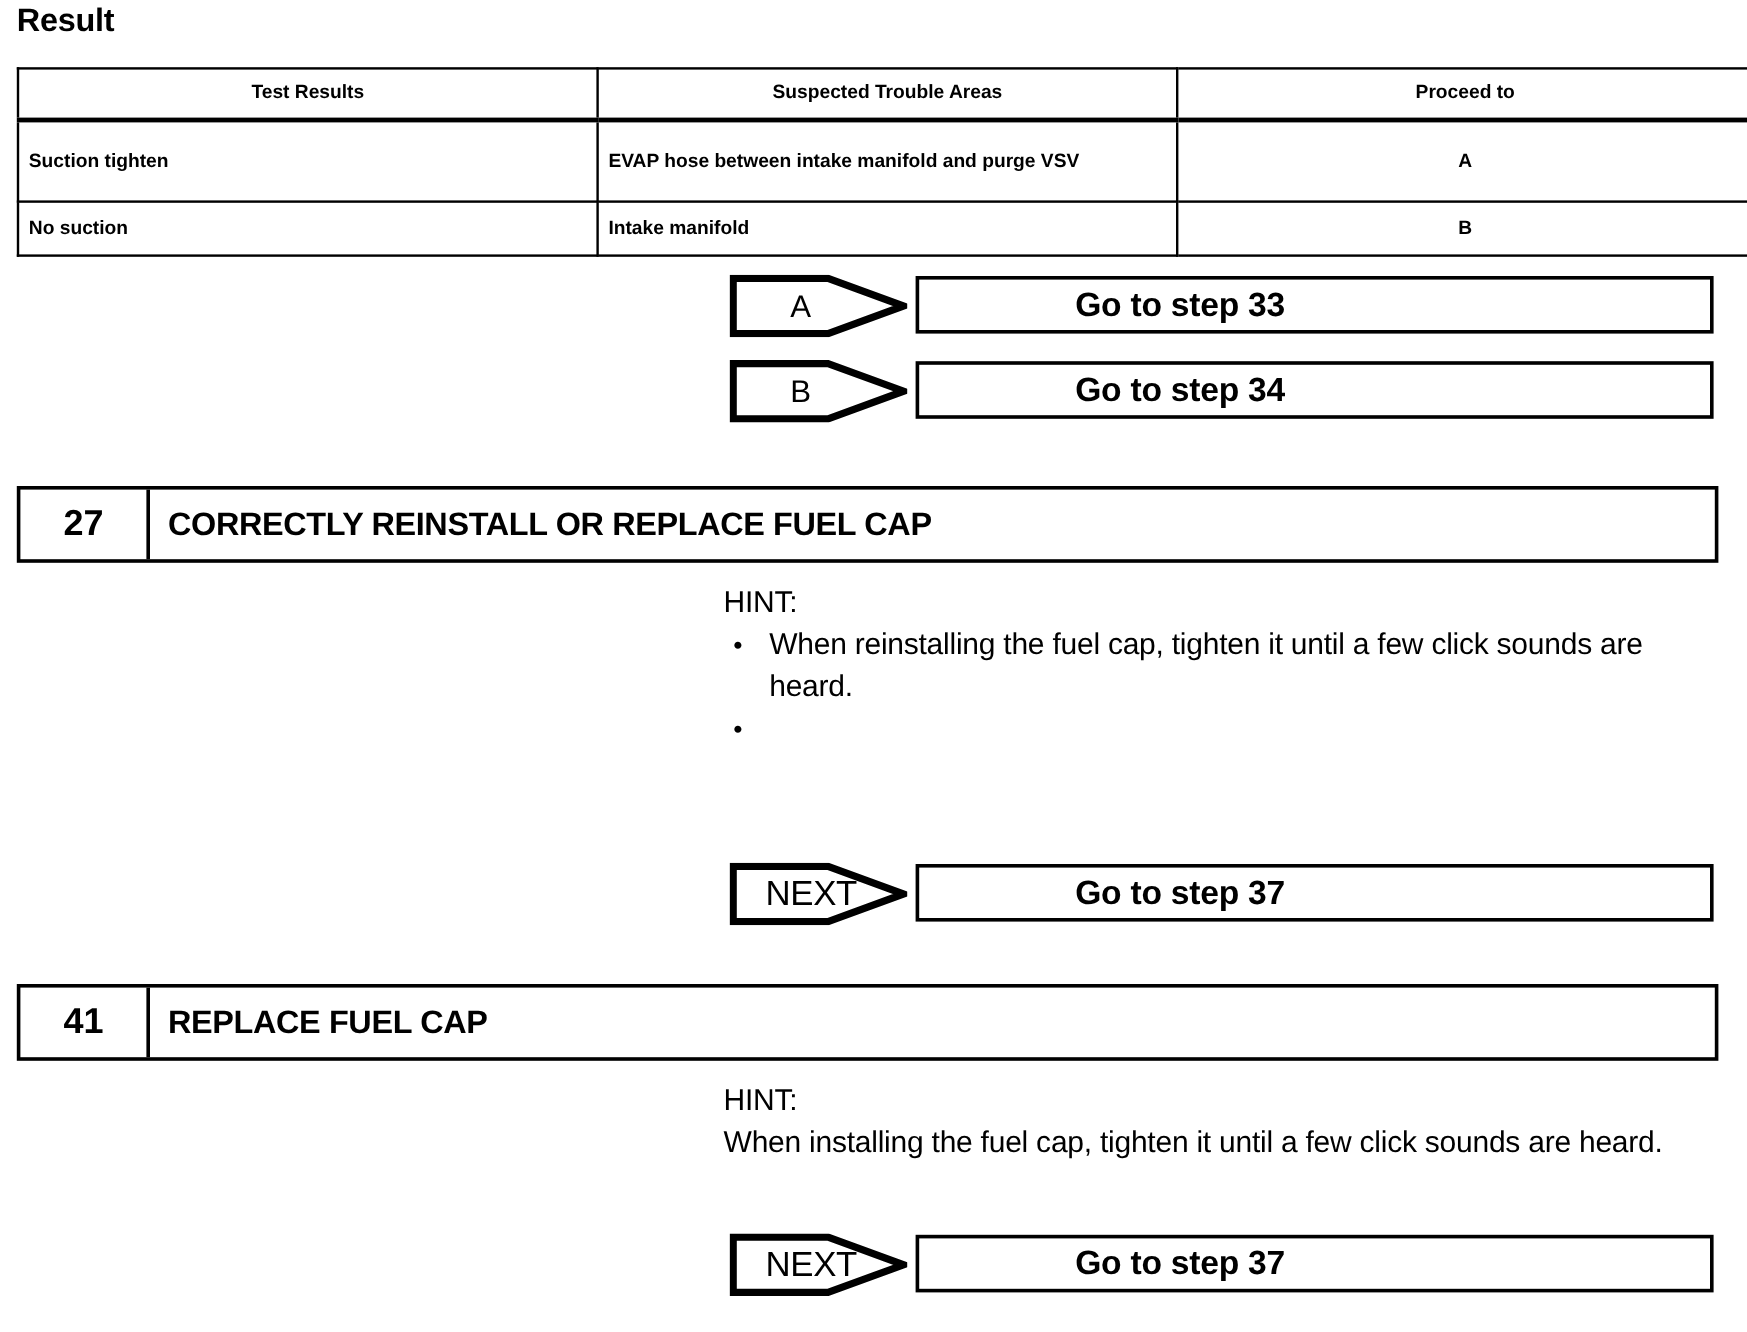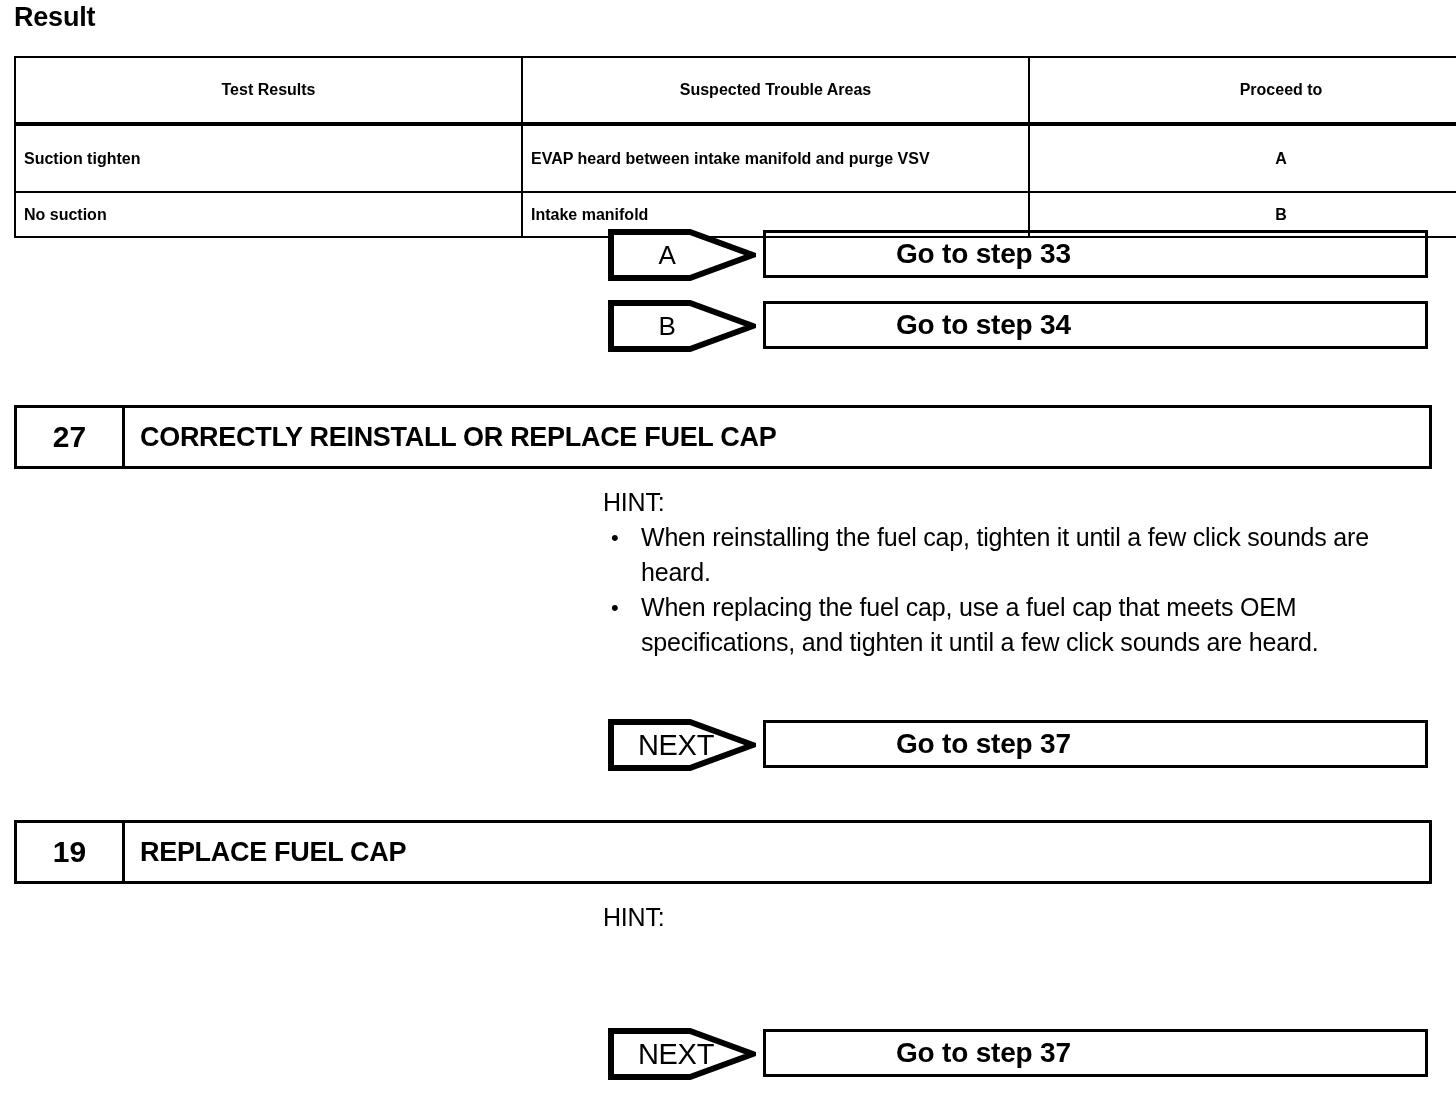--- a/index.html
+++ b/index.html
@@ -31,21 +31,21 @@
   .result-table {
     position: absolute;
     left: 14px;
     top: 56px;
     width: 1418px;
     border-collapse: collapse;
     table-layout: fixed;
   }
   .result-table td, .result-table th {
     border: 2px solid #000;
-    padding: 16px;
+    padding: 4px;
     vertical-align: middle;
   }
   .result-table thead th {
     height: 32px;
     font-size: 16px;
     font-weight: bold;
     text-align: center;
     border-bottom-width: 4px;
   }
   .result-table tbody td {
@@ -190,21 +190,21 @@
   <thead>
     <tr>
       <th class="col-a">Test Results</th>
       <th class="col-b">Suspected Trouble Areas</th>
       <th class="col-c">Proceed to</th>
     </tr>
   </thead>
   <tbody>
     <tr class="row-tall">
       <td class="cell-left">Suction tighten</td>
-      <td class="cell-left">EVAP heard between intake manifold and purge VSV</td>
+      <td class="cell-left">EVAP hose between intake manifold and purge VSV</td>
       <td class="cell-center">A</td>
     </tr>
     <tr class="row-short">
       <td class="cell-left">No suction</td>
       <td class="cell-left">Intake manifold</td>
       <td class="cell-center">B</td>
     </tr>
   </tbody>
 </table>
 
@@ -239,44 +239,44 @@
 
 <div class="hint-block" style="top:485px;">
   <span class="hint-label">HINT:</span>
   <ul class="hint-list">
     <li>
       <span class="bullet">•</span>
       <span>When reinstalling the fuel cap, tighten it until a few click sounds are heard.</span>
     </li>
     <li>
       <span class="bullet">•</span>
-      <span>When replacing the fuel cap, use a fuel cap that meets OEM specifications, and tighten it until a few click sounds are heard.</span>
     </li>
   </ul>
 </div>
 
 <div class="flow-row" style="left:608px; top:719px;">
   <div class="pent">
     <svg width="148" height="52" viewBox="0 0 148 52">
       <polygon points="3,3 82,3 145,26 82,49 3,49" fill="#fff" stroke="#000" stroke-width="6" stroke-linejoin="miter"></polygon>
     </svg>
     <div class="pent-label wide">NEXT</div>
   </div>
   <div class="goto-box">
     <div class="goto-text">Go to step 37</div>
   </div>
 </div>
 
 <div class="step-head" style="top:820px;">
-  <div class="step-num">19</div>
+  <div class="step-num">41</div>
   <div class="step-title">REPLACE FUEL CAP</div>
 </div>
 
 <div class="hint-block" style="top:900px;">
   <span class="hint-label">HINT:</span>
+  <span class="hint-para">When installing the fuel cap, tighten it until a few click sounds are heard.</span>
 </div>
 
 <div class="flow-row" style="left:608px; top:1028px;">
   <div class="pent">
     <svg width="148" height="52" viewBox="0 0 148 52">
       <polygon points="3,3 82,3 145,26 82,49 3,49" fill="#fff" stroke="#000" stroke-width="6" stroke-linejoin="miter"></polygon>
     </svg>
     <div class="pent-label wide">NEXT</div>
   </div>
   <div class="goto-box">

